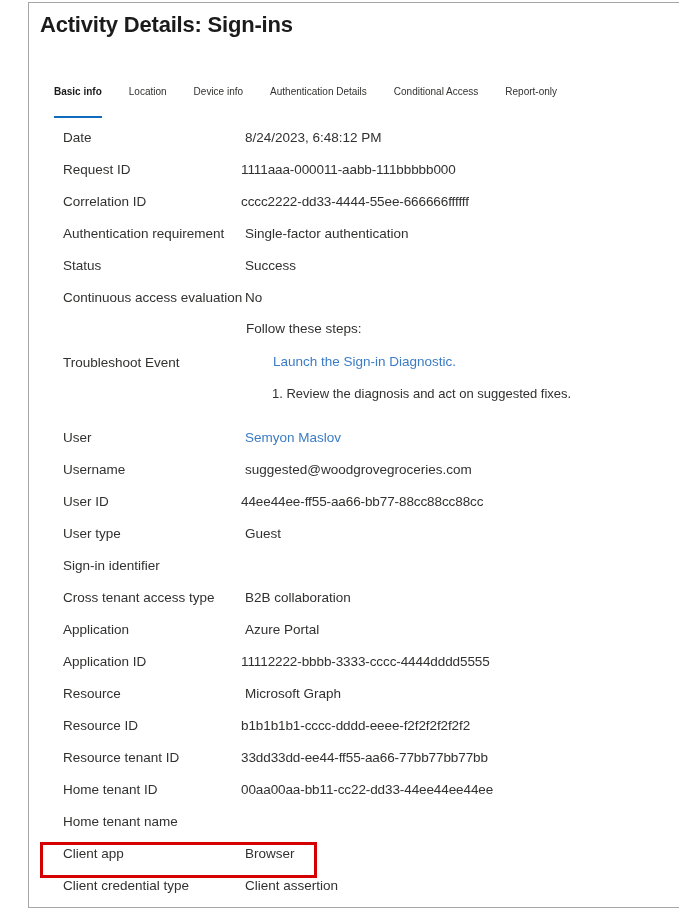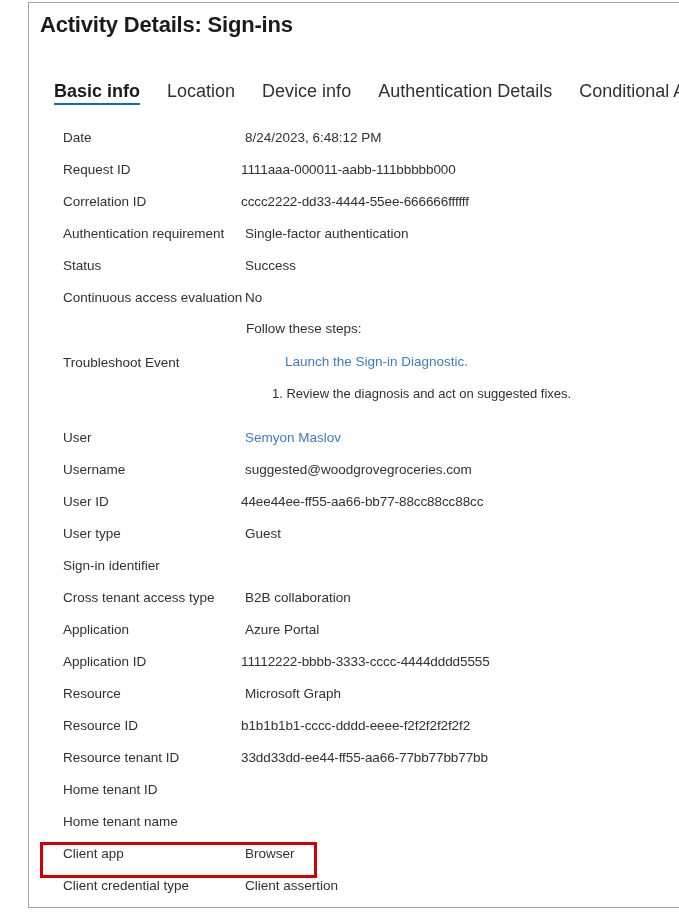--- a/index.html
+++ b/index.html
@@ -45,24 +45,24 @@
     top: 80px;
     width: 100%;
     height: 30px;
     display: flex;
     align-items: flex-start;
     padding-left: 25px;
     box-sizing: border-box;
   }
   .tab {
     position: relative;
-    font-size: 18px;
-    color: #323130;
-    white-space: nowrap;
-    padding: 0 0 5px 0;
+    font-size: 10px;
+    color: #323130;
+    white-space: nowrap;
+    padding: 0 0 18px 0;
     margin-right: 27px;
     cursor: pointer;
     line-height: 17px;
   }
   .tab.active {
     font-weight: bold;
     color: #1b1b1b;
   }
   .tab.active::after {
     content: "";
@@ -128,21 +128,21 @@
   }
   .ts-lead {
     position: absolute;
     left: 217px;
     top: 8px;
     font-size: 13.5px;
     color: #323130;
   }
   .ts-link {
     position: absolute;
-    left: 256px;
+    left: 244px;
     top: 41px;
     font-size: 13.5px;
     color: #3b7cc4;
     cursor: pointer;
     text-align: right;
   }
   .ts-step {
     position: absolute;
     left: 243px;
     top: 73px;
@@ -249,20 +249,21 @@
       <div class="row">
         <span class="label">Resource ID</span>
         <span class="value mono-ish">b1b1b1b1-cccc-dddd-eeee-f2f2f2f2f2f2</span>
       </div>
       <div class="row">
         <span class="label">Resource tenant ID</span>
         <span class="value mono-ish">33dd33dd-ee44-ff55-aa66-77bb77bb77bb</span>
       </div>
       <div class="row">
         <span class="label">Home tenant ID</span>
+        <span class="value mono-ish">00aa00aa-bb11-cc22-dd33-44ee44ee44ee</span>
       </div>
       <div class="row">
         <span class="label">Home tenant name</span>
         <span class="value"></span>
       </div>
       <div class="row">
         <span class="label">Client app</span>
         <span class="value">Browser</span>
       </div>
       <div class="row">

